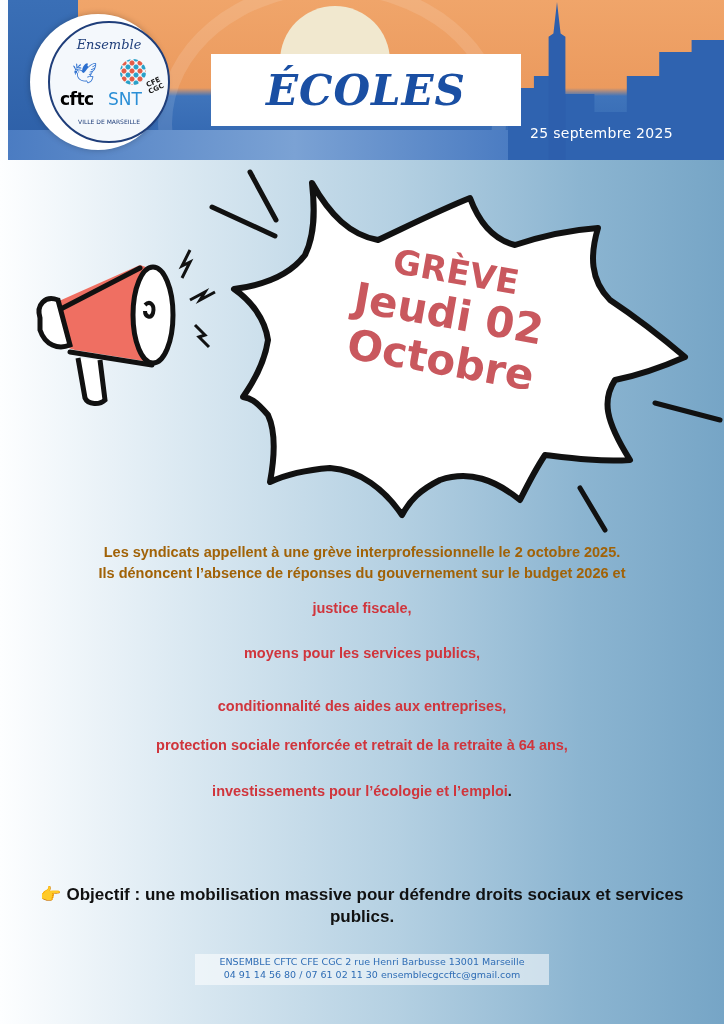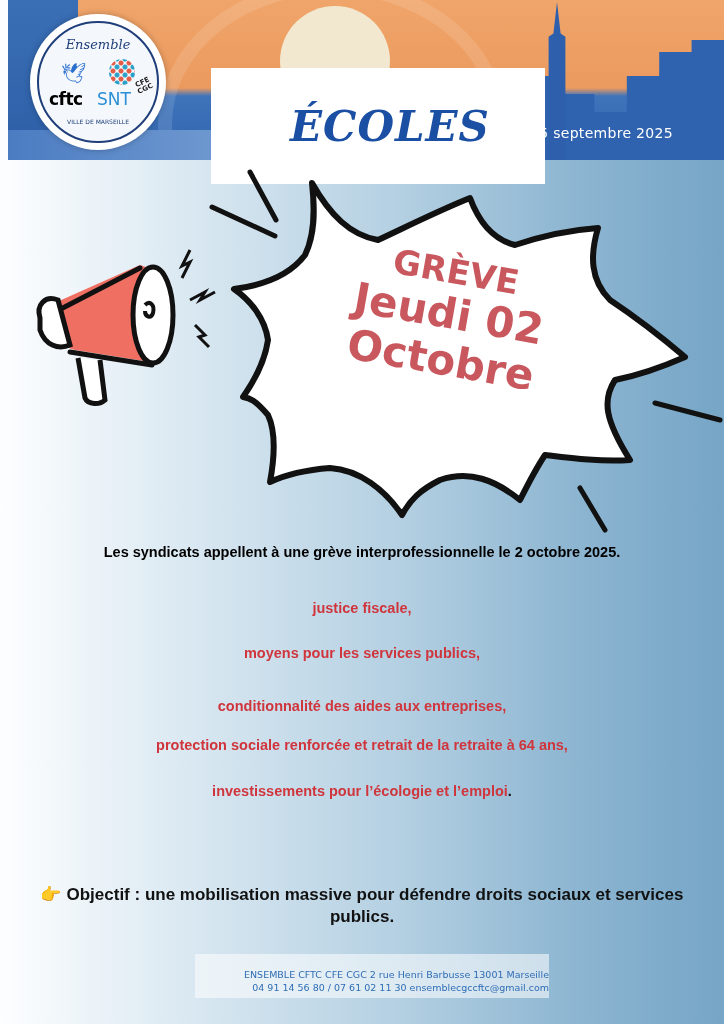--- a/index.html
+++ b/index.html
@@ -37,70 +37,70 @@
   .banner .tower {
     position: absolute; left: 534px; top: 2px; width: 30px; height: 158px;
     background: #2d5fad;
     clip-path: polygon(50% 0, 62% 20%, 78% 22%, 78% 100%, 22% 100%, 22% 22%, 38% 20%);
   }
   .logo {
     position: absolute; left: 30px; top: 14px; width: 136px; height: 136px; border-radius: 50%;
     background: #ffffff; box-shadow: 0 0 6px rgba(0,0,0,0.25);
   }
   .logo-inner {
-    position: absolute; left: 7px; top: 7px; width: 118px; height: 118px; border-radius: 50%;
+    position: absolute; left: 18px; top: 7px; width: 118px; height: 118px; border-radius: 50%;
     border: 2px solid #1f3e7a; background: #f4f8fc; text-align: center;
   }
   .logo .ens { position: absolute; top: 14px; width: 100%; font-family: "DejaVu Serif", serif; font-style: italic; font-size: 13px; color: #1f3e7a; }
   .logo .bird { position: absolute; left: 22px; top: 38px; font-size: 20px; color: #2b6fcf; }
   .logo .dots { position: absolute; left: 70px; top: 36px; width: 26px; height: 26px; border-radius: 50%;
     background: radial-gradient(circle, #e35c48 2px, transparent 3px) 0 0/8px 8px, radial-gradient(circle, #2aa0c8 2px, transparent 3px) 4px 4px/8px 8px; }
   .logo .cftc { position: absolute; left: 10px; top: 66px; font-size: 17px; font-weight: bold; color: #000000; letter-spacing: -0.5px; }
   .logo .snt { position: absolute; left: 58px; top: 66px; font-size: 17px; color: #2b8fd6; }
   .logo .cfe { position: absolute; left: 92px; top: 56px; font-size: 7px; font-weight: bold; color: #1a1a1a; transform: rotate(-25deg); line-height: 7px; }
   .logo .ville { position: absolute; top: 95px; width: 100%; font-size: 6px; color: #1f3e7a; }
 
   .title-box {
-    position: absolute; left: 211px; top: 68px; width: 310px; height: 116px; background: #ffffff;
-    display: flex; align-items: center; justify-content: center; padding-left: 24px;
+    position: absolute; left: 211px; top: 54px; width: 310px; height: 72px; background: #ffffff;
+    display: flex; align-items: center; justify-content: center;
   }
   .title-box span {
     font-family: "DejaVu Serif", serif; font-weight: bold; font-style: italic; font-size: 42px; color: #1a4fa3; letter-spacing: 1px;
   }
   .date {
     position: absolute; left: 530px; top: 125px; font-family: "DejaVu Sans", sans-serif; font-size: 14px; color: #ffffff; letter-spacing: 0.3px;
   }
   
   .burst { position: absolute; left: 0; top: 160px; width: 724px; height: 380px; }
   .burst-text {
     position: absolute; left: 338px; top: 250px; width: 220px; text-align: center; transform: rotate(10deg);
     color: #c9585e; font-weight: bold; line-height: 1.12;
   }
   .burst-text .l1 { font-size: 34px; display: block; }
   .burst-text .l2 { font-size: 42px; display: block; }
   .burst-text .l3 { font-size: 42px; display: block; }
 
   
   .intro {
     position: absolute; left: 40px; top: 542px; width: 644px; text-align: center;
-    font-size: 14.5px; font-weight: bold; color: #000000; line-height: 21px;
+    font-size: 14.5px; font-weight: bold; color: #a16207; line-height: 21px;
     font-family: "Liberation Sans", sans-serif;
   }
   .demands { position: absolute; left: 40px; top: 600px; width: 644px; text-align: center;
     font-family: "Liberation Sans", sans-serif; }
   .demand { position: absolute; left: 0; width: 644px; font-size: 14.5px; font-weight: bold; color: #d0353c; }
   .demand .dot { color: #111; }
   .objective {
     position: absolute; left: 40px; top: 884px; width: 644px; text-align: center;
     font-family: "Liberation Sans", sans-serif; font-size: 17px; font-weight: bold; color: #111; line-height: 22px;
   }
   .objective .hand { color: #f2b632; }
   .contact {
     position: absolute; left: 195px; top: 954px; width: 354px; height: 30px; background: rgba(255,255,255,0.55);
-    text-align: right; font-family: "DejaVu Sans", sans-serif; font-size: 9.5px; color: #2f6db5; line-height: 13px; padding-top: 14px;
+    text-align: center; font-family: "DejaVu Sans", sans-serif; font-size: 9.5px; color: #2f6db5; line-height: 13px; padding-top: 1px;
   }
 </style>
 </head>
 <body>
 
 <div class="banner">
   <div class="left-city"></div>
   <div class="sun"></div>
   <div class="arc"></div>
   <div class="ground"></div>
@@ -148,20 +148,21 @@
 </svg>
 
 <div class="burst-text" style="top:252px;">
   <span class="l1">GRÈVE</span>
   <span class="l2">Jeudi 02</span>
   <span class="l3">Octobre</span>
 </div>
 
 <div class="intro">
   <div>Les syndicats appellent à une grève interprofessionnelle le 2 octobre 2025.</div>
+  <div>Ils dénoncent l’absence de réponses du gouvernement sur le budget 2026 et</div>
 </div>
 
 <div class="demands">
   <div class="demand" style="top:0px;text-align:center;">justice fiscale,</div>
   <div class="demand" style="top:45px;">moyens pour les services publics,</div>
   <div class="demand" style="top:98px;">conditionnalité des aides aux entreprises,</div>
   <div class="demand" style="top:137px;">protection sociale renforcée et retrait de la retraite à 64 ans,</div>
   <div class="demand" style="top:183px;"><span>investissements pour l’écologie et l’emploi</span><span class="dot">.</span></div>
 </div>
 

